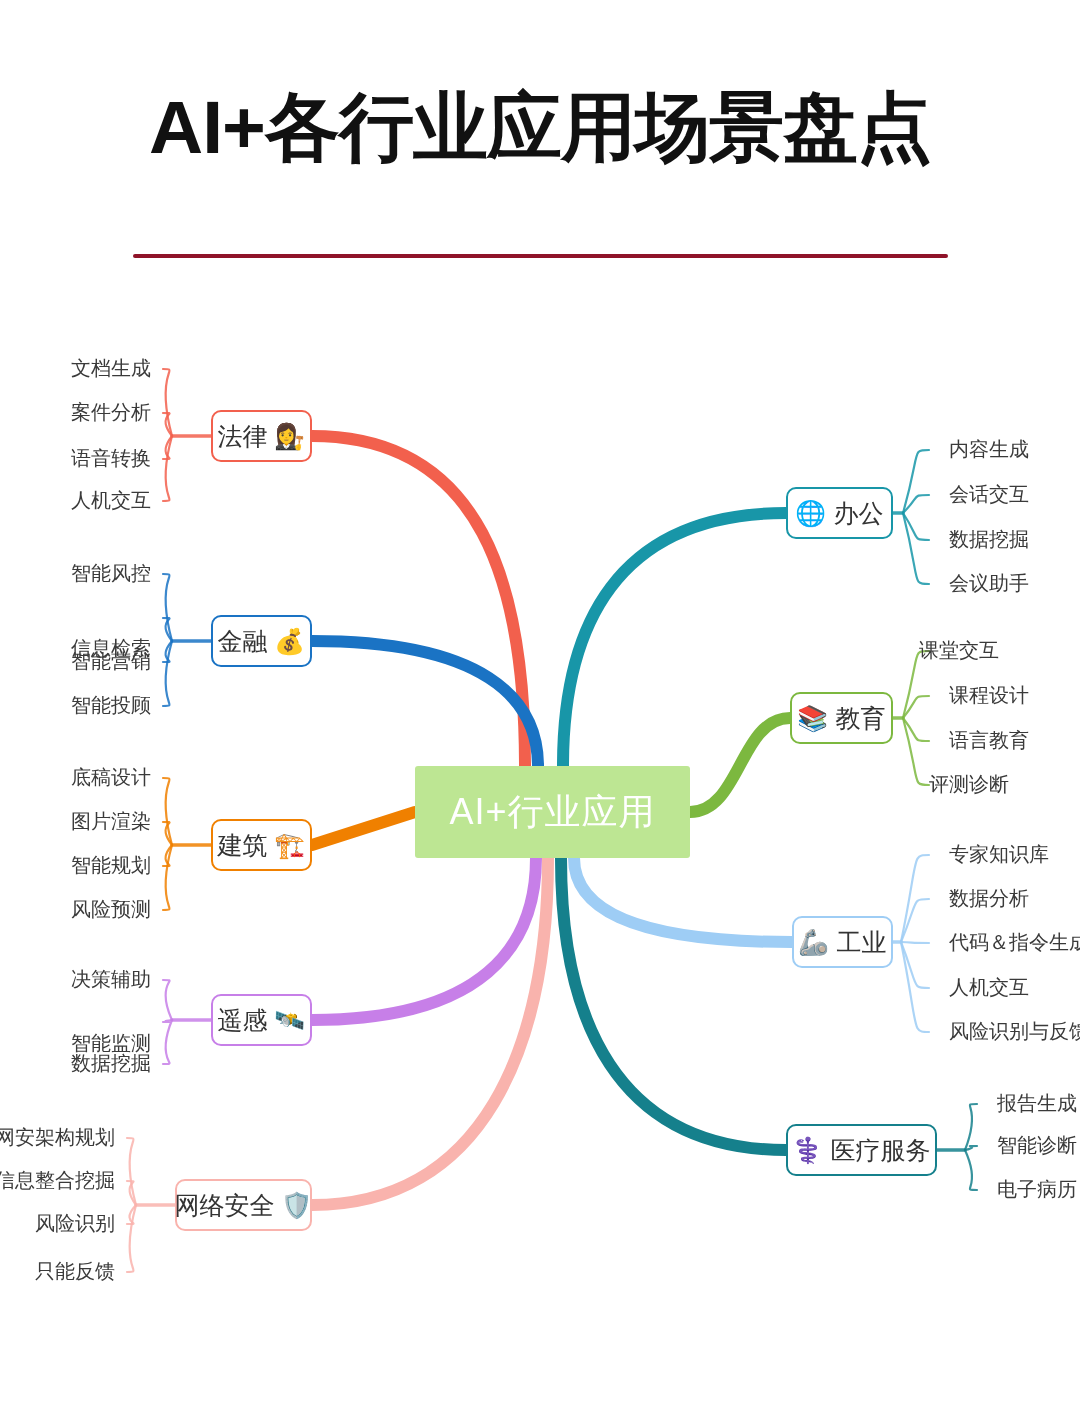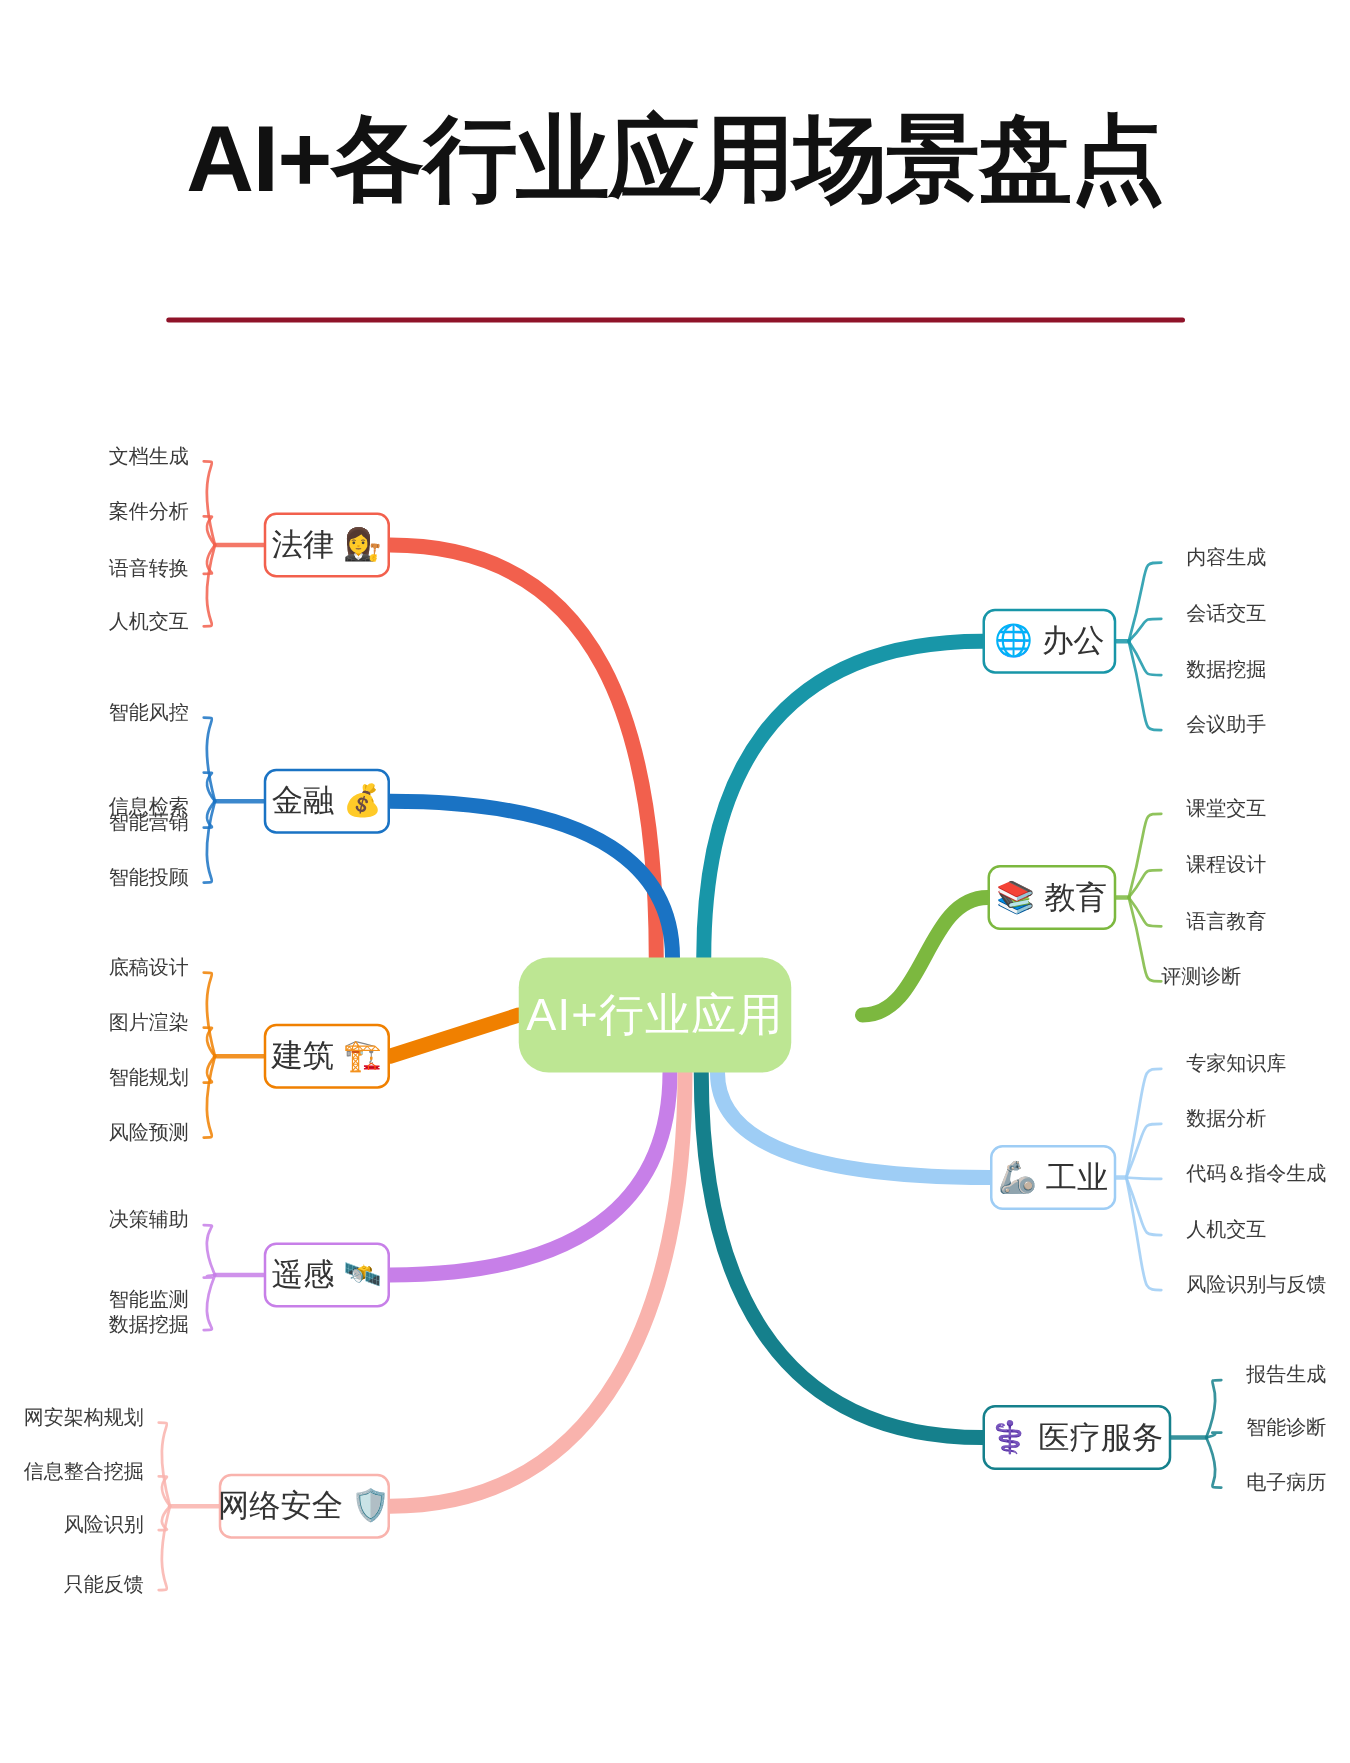--- a/index.html
+++ b/index.html
@@ -43,23 +43,23 @@
     position: absolute;
     left: 0; top: 0;
     width: 1080px; height: 1410px;
     pointer-events: none;
   }
 
   
   #central-node {
     position: absolute;
     left: 415px; top: 766px;
-    width: 218px; height: 92px;
+    width: 275px; height: 92px;
     background: #bde693;
-    border-radius: 24px;
+    border-radius: 3px;
     display: flex;
     align-items: center;
     justify-content: center;
     color: #ffffff;
     font-size: 36px;
     font-weight: 400;
     letter-spacing: 1px;
     z-index: 5;
   }
 
@@ -84,21 +84,21 @@
     font-size: 25px;
     line-height: 1;
     display: inline-block;
   }
   .topic .t-label { line-height: 1; }
   .topic.icon-left { flex-direction: row-reverse; }
 
   
   .leaf {
     position: absolute;
-    font-size: 16px;
+    font-size: 20px;
     color: #3a3a3a;
     white-space: nowrap;
     line-height: 1;
     z-index: 3;
   }
   .leaf.right-align { text-align: right; }
 </style>
 </head>
 <body>
 
@@ -226,21 +226,21 @@
       <div class="leaf right-align" style="top: 1011px; right: 929px; margin-top: 22px;">智能监测</div>
       <div class="leaf right-align" style="top: 1053px; right: 929px;">数据挖掘</div>
       <div class="leaf right-align" style="top: 1127px; right: 965px;">网安架构规划</div>
       <div class="leaf right-align" style="top: 1170px; right: 965px;">信息整合挖掘</div>
       <div class="leaf right-align" style="top: 1213px; right: 965px;">风险识别</div>
       <div class="leaf right-align" style="top: 1261px; right: 965px;">只能反馈</div>
       <div class="leaf" style="top: 439px; left: 949px;">内容生成</div>
       <div class="leaf" style="top: 484px; left: 949px;">会话交互</div>
       <div class="leaf" style="top: 529px; left: 949px;">数据挖掘</div>
       <div class="leaf" style="top: 573px; left: 949px;">会议助手</div>
-      <div class="leaf" style="top: 640px; left: 949px;">课堂交互</div>
+      <div class="leaf" style="top: 640px; left: 919px;">课堂交互</div>
       <div class="leaf" style="top: 685px; left: 949px;">课程设计</div>
       <div class="leaf" style="top: 730px; left: 949px;">语言教育</div>
       <div class="leaf" style="top: 774px; left: 929px;">评测诊断</div>
       <div class="leaf" style="top: 844px; left: 949px;">专家知识库</div>
       <div class="leaf" style="top: 888px; left: 949px;">数据分析</div>
       <div class="leaf" style="top: 932px; left: 949px;">代码＆指令生成</div>
       <div class="leaf" style="top: 977px; left: 949px;">人机交互</div>
       <div class="leaf" style="top: 1021px; left: 949px;">风险识别与反馈</div>
       <div class="leaf" style="top: 1093px; left: 997px;">报告生成</div>
       <div class="leaf" style="top: 1135px; left: 997px;">智能诊断</div>

